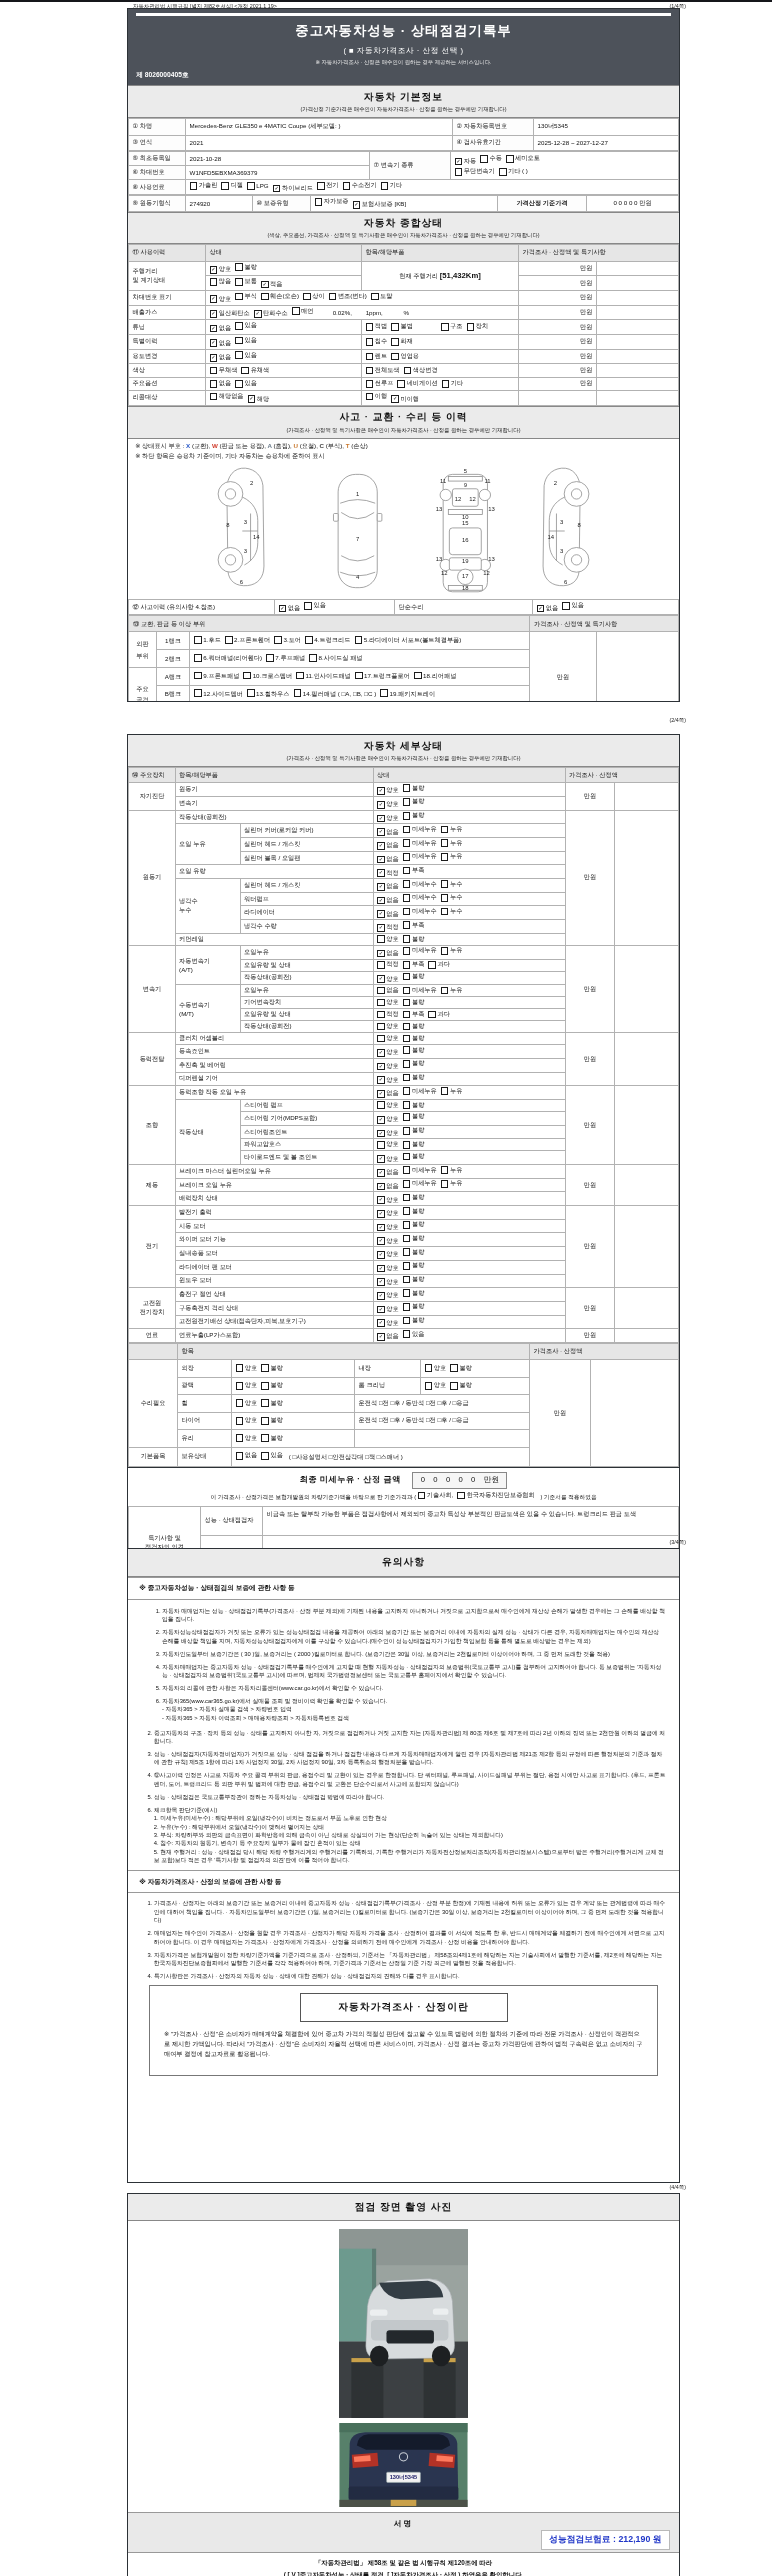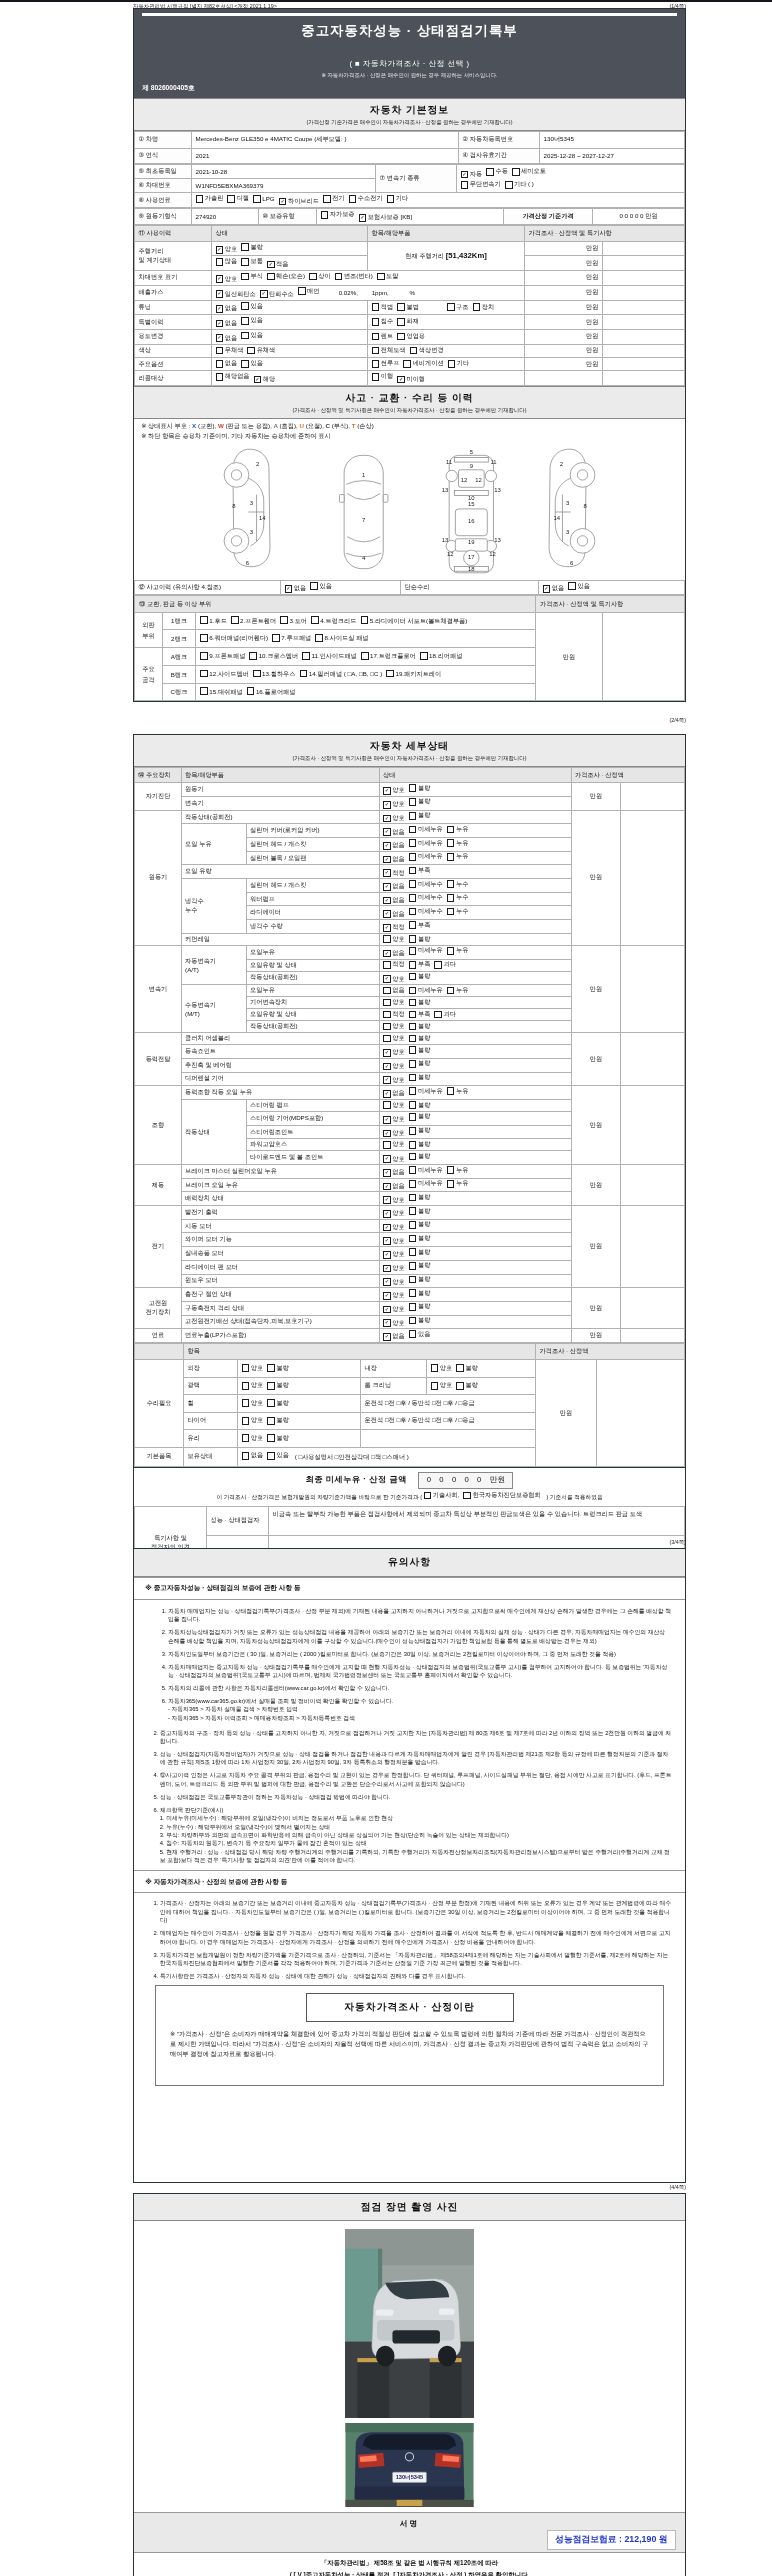--- a/index.html
+++ b/index.html
@@ -2,26 +2,26 @@
 <html style="font-size:8.2px"><head>
 <meta charset="utf-8">
 <style>
   html,body{margin:0;padding:0;background:#fff;}
   .page{position:relative;width:773px;height:2576px;background:#fff;overflow:hidden;
         font-family:"Liberation Sans","DejaVu Sans",sans-serif;color:#111;}
   .topedge{position:absolute;top:0;left:0;width:773px;height:1.5px;background:#15161a;}
   .lawline{position:absolute;top:2.6px;left:133px;width:553px;font-size:5.4px;color:#222;}
   .lawline .r{float:right;}
   .pmark{position:absolute;width:553px;left:133px;text-align:right;font-size:5.4px;color:#222;}
-  .box{position:absolute;left:133px;width:553px;background:#fff;border:1.5px solid #2c3136;box-sizing:border-box;overflow:hidden;}
+  .box{position:absolute;left:127px;width:553px;background:#fff;border:1.5px solid #2c3136;box-sizing:border-box;overflow:hidden;}
   
   .dark{background:#4d525a;color:#fff;padding:4.1px 8.2px 4.6px;}
   .dark .stripe{height:2.6px;background:#fff;margin-bottom:6.2px;}
   .dark .t{text-align:center;font-size:13.4px;font-weight:bold;letter-spacing:1px;}
-  .dark .s{text-align:center;font-size:7.7px;margin-top:19px;letter-spacing:0.5px;}
+  .dark .s{text-align:center;font-size:7.7px;margin-top:6px;letter-spacing:0.5px;}
   .dark .n{text-align:center;font-size:5.4px;margin-top:3.1px;color:#e8e8e8;}
   .dark .docno{font-size:6.7px;font-weight:bold;margin-top:5.2px;}
   
   .ghdr{background:#ebebeb;border-top:0.5px solid #888;border-bottom:0.5px solid #888;text-align:center;padding:4.6px 0 4.1px;}
   .ghdr .t{font-size:9.8px;font-weight:bold;letter-spacing:1px;}
   .ghdr .s{font-size:5.4px;margin-top:2.1px;color:#1a1a1a;}
   table{border-collapse:collapse;width:100%;table-layout:fixed;}
   td{border:0.5px solid #b2b2b2;font-size:6.2px;padding:1px 3.6px;vertical-align:middle;overflow:hidden;}
   .thead td{background:#e6e6e6;font-size:6.2px;padding:3.1px 3.6px;}
   .lab{background:#fdfdfd;}
@@ -39,21 +39,21 @@
   .det tr{height:12px;}
   .det td{padding:0.5px 3.1px;}
   .gcell{text-align:center;font-size:6.2px;}
   .pcell{text-align:center;}
   
   .ranks td{padding:2.1px 4.1px;line-height:1.8;}
   
   .ntc{font-size:5.8px;line-height:1.45;}
   .ni{white-space:pre-line;margin:0 0 4.6px 0;padding-left:13.4px;text-indent:-6.2px;}
   .secrow{border-top:0.5px solid #9a9a9a;border-bottom:0.5px solid #9a9a9a;padding:5.7px 11.3px;font-size:6.7px;font-weight:bold;}
-  .pricebox{border:0.5px solid #777;margin:3.1px 20.6px 7.2px 20.6px;padding-bottom:21px;}
+  .pricebox{border:0.5px solid #777;margin:3.1px 20.6px 7.2px 20.6px;padding-bottom:11px;}
   .pricebox .tt{border:0.8px solid #555;width:206px;margin:7.2px auto 5.2px auto;text-align:center;font-size:9.8px;font-weight:bold;padding:6.2px 0;letter-spacing:1px;}
   .pricebox .tx{font-size:6.2px;line-height:1.65;padding:2.1px 14.4px 4.1px 14.4px;}
   
   .photoarea{text-align:center;padding-top:7.2px;}
   .signband{background:#e9e9e9;border-top:0.5px solid #999;border-bottom:0.5px solid #999;height:39px;position:relative;margin-top:5.2px;}
   .signband .t{ text-align:center;font-size:7.7px;font-weight:bold;padding-top:6.2px;letter-spacing:2.1px;}
   .feebox{position:absolute;right:9.3px;top:17.5px;background:#fff;border:0.5px solid #b9b9b9;color:#2137c8;font-size:8.8px;font-weight:bold;padding:2.6px 7.2px;}
   .confirm{text-align:center;font-size:6.4px;font-weight:bold;line-height:1.8;padding-top:4.1px;}
   svg text{font-family:"Liberation Sans","DejaVu Sans",sans-serif;}
 </style>
@@ -186,20 +186,24 @@
               </span><span class="cb">
                 <span class="bx">✓</span>
                 <span>보험사보증 [KB]</span>
               </span></td>
         <td class="lab ctr" style="font-weight:bold;">가격산정 기준가격</td>
         <td class="ctr">0 0 0 0 0 만원</td>
       </tr>
     </tbody>
       </table>
 
+    <div class="ghdr">
+      <div class="t">자동차 종합상태</div>
+      <div class="s">(색상, 주요옵션, 가격조사 · 산정액 및 특기사항은 매수인이 자동차가격조사 · 산정을 원하는 경우에만 기재합니다)</div>
+    </div>
 
     <table class="ovr">
       <colgroup>
           <col style="width:77px">
           <col style="width:156px">
           <col style="width:157px">
           <col style="width:78px">
           <col>
         </colgroup>
       <tbody>

